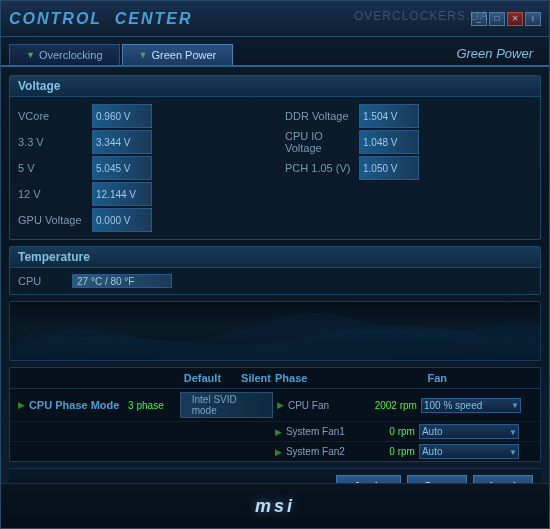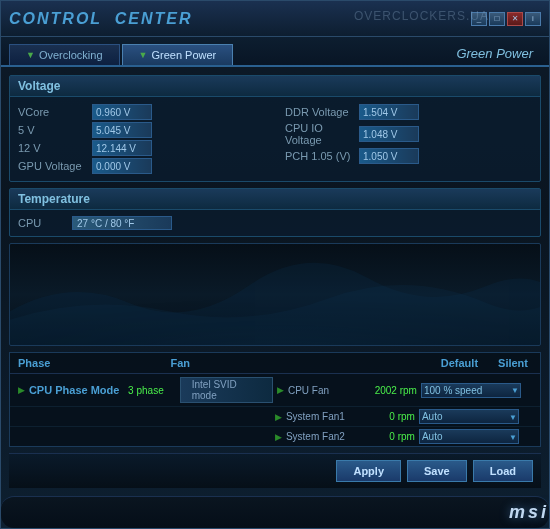--- a/index.html
+++ b/index.html
@@ -166,21 +166,21 @@
     }
 
     .voltage-label {
       color: #7a9ab0;
       width: 70px;
       font-size: 11px;
     }
 
     .value-bar {
       width: 60px;
-      height: 16px;
+      height: 24px;
       background: linear-gradient(90deg, #1a5a8a 0%, #1a3a5a 100%);
       border: 1px solid #2a5a8a;
       display: flex;
       align-items: center;
       padding-left: 3px;
     }
 
     .voltage-num {
       color: #a0c8e8;
       font-size: 10px;
@@ -342,27 +342,26 @@
       background: linear-gradient(180deg, #2a5a8a 0%, #1a3a6a 100%);
       border: 1px solid #3a7aaa;
       color: #c0e0ff;
       font-size: 11px;
       cursor: pointer;
       font-weight: bold;
     }
 
     
     .logo-bar {
-      height: 32px;
+      height: 45px;
       background: linear-gradient(180deg, #0a1520 0%, #050e18 100%);
       display: flex;
       align-items: center;
-      justify-content: flex-end;
+      justify-content: center;
       border-top: 1px solid #1a3050;
-      border-radius: 13px;
     }
 
     .msi-logo {
       font-family: Arial, sans-serif;
       font-size: 18px;
       font-style: italic;
       font-weight: 900;
       color: #c0d8f0;
       letter-spacing: 3px;
       text-shadow: 0 0 10px rgba(100, 180, 255, 0.5);
@@ -422,20 +421,26 @@
     <div class="section-box">
       <div class="section-header">Voltage</div>
       <div class="section-content">
         <div class="voltage-grid">
 
           <div>
             <div class="voltage-row">
               <span class="voltage-label">VCore</span>
               <div class="value-bar">
                 <span class="voltage-num">0.960 V</span>
+              </div>
+            </div>
+            <div class="voltage-row">
+              <span class="voltage-label">3.3 V</span>
+              <div class="value-bar">
+                <span class="voltage-num">3.344 V</span>
               </div>
             </div>
             <div class="voltage-row">
               <span class="voltage-label">5 V</span>
               <div class="value-bar">
                 <span class="voltage-num">5.045 V</span>
               </div>
             </div>
             <div class="voltage-row">
               <span class="voltage-label">12 V</span>
@@ -499,28 +504,28 @@
         </defs>
         <ellipse cx="267" cy="100" rx="280" ry="60" fill="url(#glow)"></ellipse>
         <path d="M0,80 Q60,40 120,70 Q180,100 240,50 Q300,0 360,40 Q420,80 480,50 Q510,35 534,45 L534,120 L0,120 Z" fill="rgba(10,60,100,0.4)"></path>
         <path d="M0,90 Q80,60 160,80 Q240,100 320,65 Q400,30 480,70 Q510,85 534,75 L534,120 L0,120 Z" fill="rgba(15,80,130,0.25)"></path>
       </svg>
     </div>
 
     <div class="bottom-panel">
 
       <div class="bottom-header">
+        <div style="display:flex; justify-content:flex-end; gap:20px; align-items:center; padding-right:4px;">
+          <span class="col-header">Default</span>
+          <span class="col-header">Silent</span>
+        </div>
         <div style="display:flex; gap:10px; align-items:center;">
           <span class="col-header">Phase</span>
           <span style="width:100px;"></span>
           <span class="col-header">Fan</span>
-        </div>
-        <div style="display:flex; justify-content:flex-end; gap:20px; align-items:center; padding-right:4px;">
-          <span class="col-header">Default</span>
-          <span class="col-header">Silent</span>
         </div>
       </div>
 
       <div style="display:flex; border-top:1px solid #1a3050; align-items:center; padding: 3px 8px; gap:4px;">
 
         <div style="width:50%; display:flex; align-items:center; gap:4px;">
           <span class="arrow-icon">▶</span>
           <span class="phase-label">CPU Phase Mode</span>
           <span class="phase-value">3 phase</span>
           <span class="phase-mode">Intel SVID mode</span>

